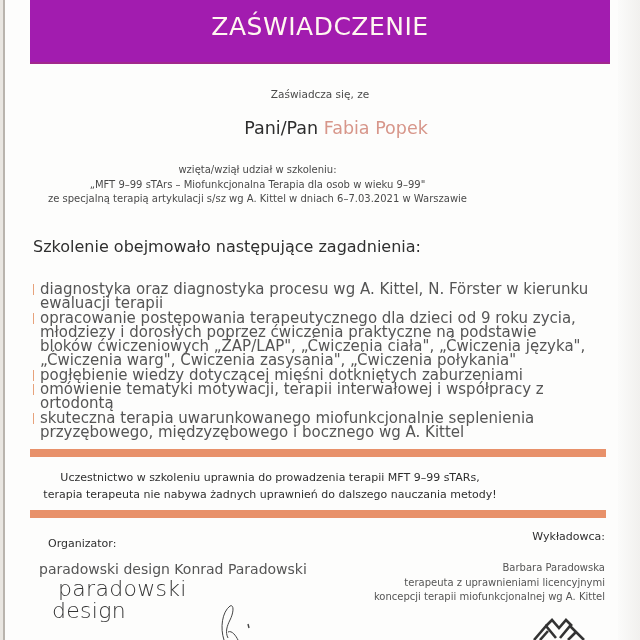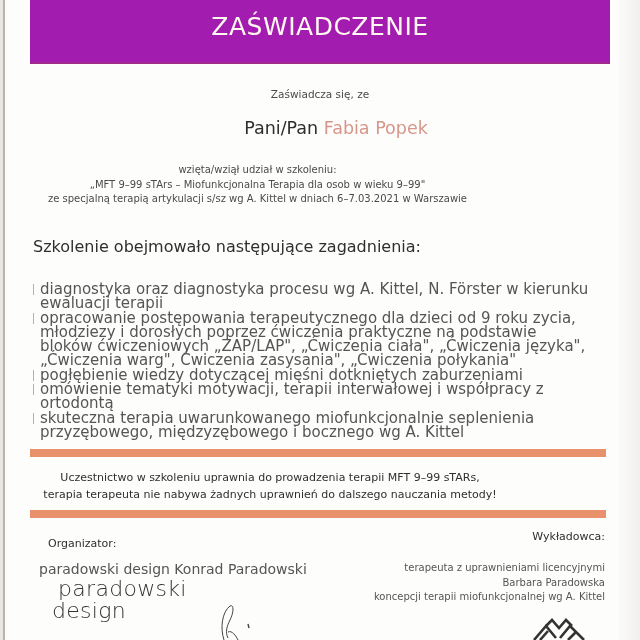--- a/index.html
+++ b/index.html
@@ -86,22 +86,22 @@
   <div>terapia terapeuta nie nabywa żadnych uprawnień do dalszego nauczania metody!</div>
 </div>
 <div class="bar bar2"></div>
 
 <div class="org-label">Organizator:</div>
 <div class="lect-label">Wykładowca:</div>
 
 <div class="org-name">paradowski design Konrad Paradowski</div>
 
 <div class="lect-block">
+  <div>Barbara Paradowska</div>
   <div>terapeuta z uprawnieniami licencyjnymi</div>
-  <div>Barbara Paradowska</div>
   <div>koncepcji terapii miofunkcjonalnej wg A. Kittel</div>
 </div>
 
 <div class="logo">
   <span class="l1">paradowski</span>
   <span class="l2">design</span>
 </div>
 
 <svg class="signature" viewBox="0 0 50 38">
   <path d="M14 38 C 10 26, 12 10, 20 4 C 24 2, 24 10, 20 18 C 17 24, 15 30, 18 36 M18 30 C 22 28, 26 34, 28 38" fill="none" stroke="#444" stroke-width="1"></path>

